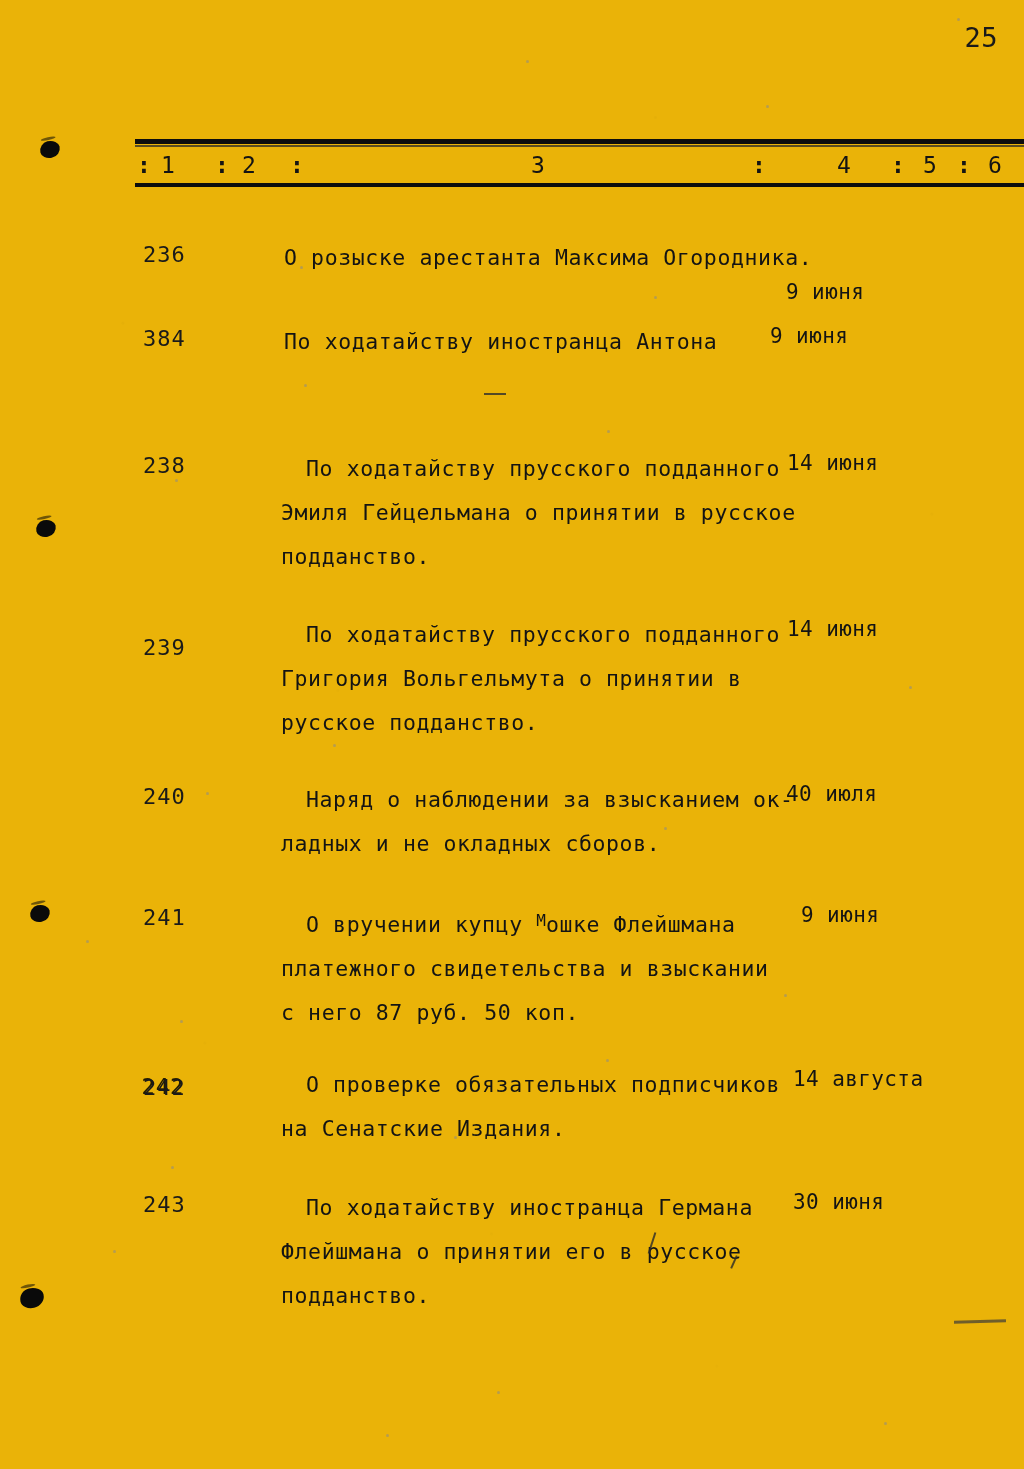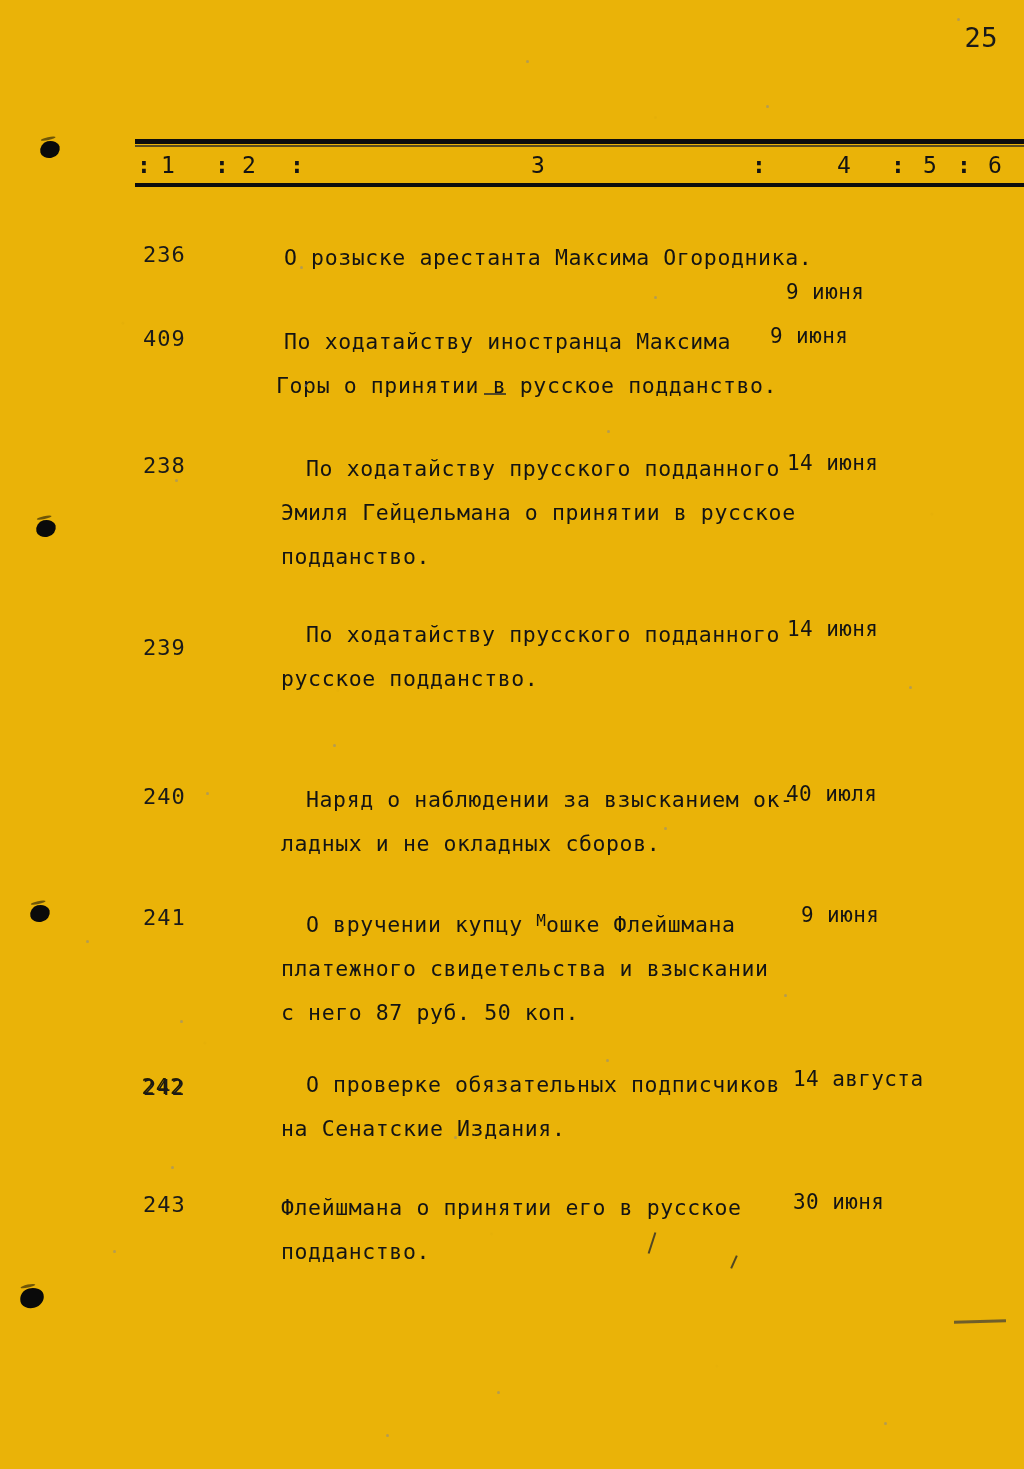--- a/index.html
+++ b/index.html
@@ -220,42 +220,42 @@
 
   <div class="row" style="top:236px;">
     <div class="row-num" style="top:6px;">236</div>
     <div class="row-body">
       <div class="line">О розыске арестанта Максима Огородника.</div>
     </div>
     <div class="row-date" style="left:786px; top:44px;">9 июня</div>
   </div>
 
   <div class="row" style="top:320px;">
-    <div class="row-num" style="top:6px;">409</div>
-    <div class="row-body">
-      <div class="line">По ходатайству иностранца Максима</div>
-      <div class="line" style="margin-left:-8px;">Горы о принятии в русское подданство.</div>
+    <div class="row-num" style="top:6px;">384</div>
+    <div class="row-body">
+      <div class="line">По ходатайству иностранца Антона</div>
     </div>
     <div class="row-date" style="left:770px; top:4px;">9 июня</div>
   </div>
 
   <div class="row" style="top:447px;">
     <div class="row-num" style="top:6px;">238</div>
     <div class="row-body">
       <div class="line" style="padding-left:22px;">По ходатайству прусского подданного</div>
       <div class="line" style="margin-left:-3px;">Эмиля Гейцельмана о принятии в русское</div>
       <div class="line" style="margin-left:-3px;">подданство.</div>
     </div>
     <div class="row-date" style="left:787px; top:4px;">14 июня</div>
   </div>
 
   <div class="row" style="top:613px;">
     <div class="row-num" style="top:22px;">239</div>
     <div class="row-body">
       <div class="line" style="padding-left:22px;">По ходатайству прусского подданного</div>
+      <div class="line" style="margin-left:-3px;">Григория Вольгельмута о принятии в</div>
       <div class="line" style="margin-left:-3px;">русское подданство.</div>
     </div>
     <div class="row-date" style="left:787px; top:4px;">14 июня</div>
   </div>
 
   <div class="row" style="top:778px;">
     <div class="row-num" style="top:6px;">240</div>
     <div class="row-body">
       <div class="line" style="padding-left:22px;">Наряд о наблюдении за взысканием ок-</div>
       <div class="line" style="margin-left:-3px;">ладных и не окладных сборов.</div>
@@ -280,20 +280,21 @@
     <div class="row-body">
       <div class="line" style="padding-left:22px;">О проверке обязательных подписчиков</div>
       <div class="line" style="margin-left:-3px;">на Сенатские Издания.</div>
     </div>
     <div class="row-date" style="left:793px; top:4px;">14 августа</div>
   </div>
 
   <div class="row" style="top:1186px;">
     <div class="row-num" style="top:6px;">243</div>
     <div class="row-body">
+      <div class="line" style="padding-left:22px;">По ходатайству иностранца Германа</div>
       <div class="line" style="margin-left:-3px;">Флейшмана о принятии его в русское</div>
       <div class="line" style="margin-left:-3px;">подданство.</div>
     </div>
     <div class="row-date" style="left:793px; top:4px;">30 июня</div>
   </div>
 
   <div class="strike-artifact" style="left:484px; top:393px; width:22px;"></div>
   <div class="slash-artifact" style="left:651px; top:1232px;"></div>
   <div class="slash-artifact" style="left:733px; top:1255px; height:14px; transform:rotate(24deg);"></div>
   <div id="bottom-right-mark"></div>

